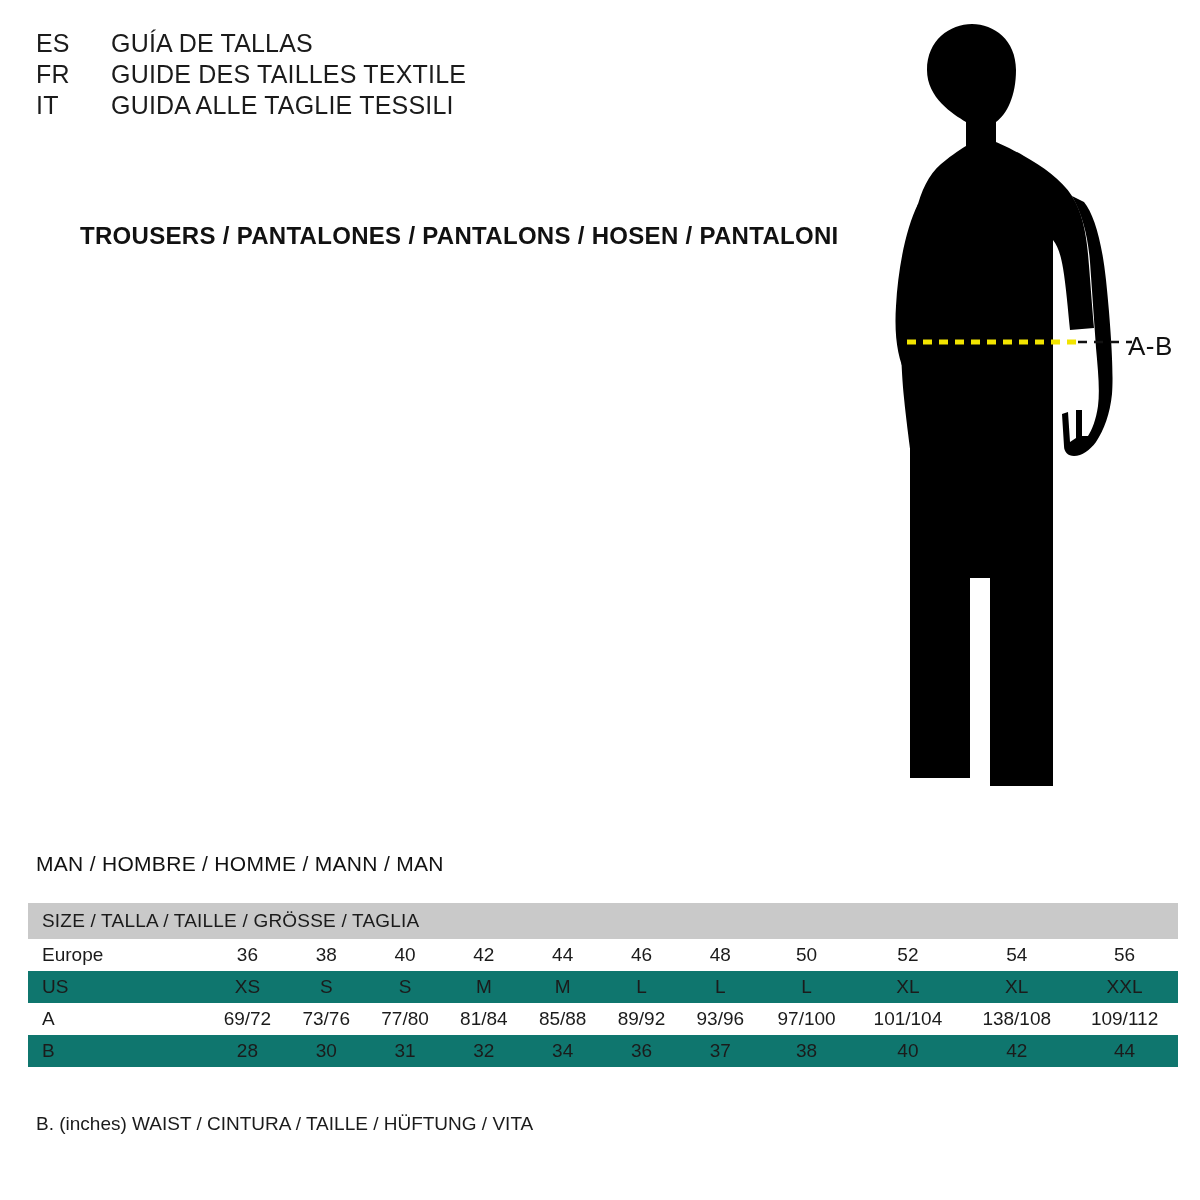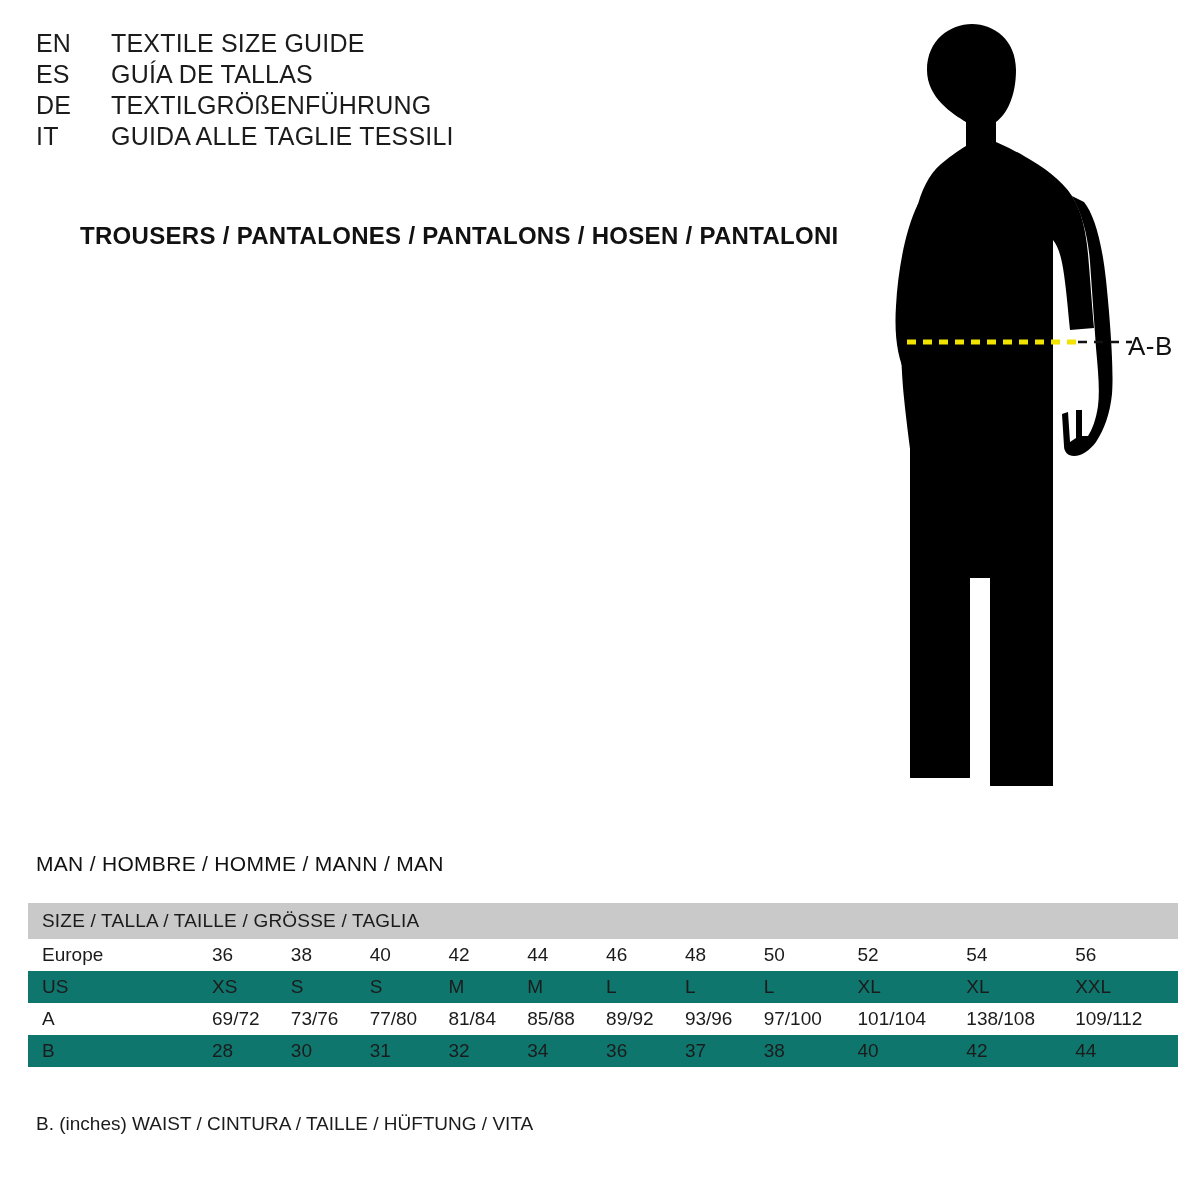--- a/index.html
+++ b/index.html
@@ -84,20 +84,21 @@
     position: absolute;
     top: 903px;
     left: 28px;
     width: 1150px;
     border-collapse: collapse;
     font-size: 19px;
     color: #1b1b1b;
   }
   table.size-table td {
     padding: 5px 4px;
+    text-align: center;
     white-space: nowrap;
   }
   table.size-table td.row-label {
     text-align: left;
     padding-left: 14px;
     width: 180px;
   }
   tr.header-row td {
     background: #c9c9c9;
     font-size: 19px;
@@ -116,30 +117,26 @@
     font-size: 19px;
     line-height: 28px;
     color: #1b1b1b;
   }
 </style>
 </head>
 <body>
 
 <div class="lang-block">
   <div class="lang-row">
-    <div class="lang-code">EN</div>
-    <div class="lang-text">TEXTILE SIZE GUIDE</div>
-  </div>
-  <div class="lang-row">
     <div class="lang-code">ES</div>
     <div class="lang-text">GUÍA DE TALLAS</div>
   </div>
   <div class="lang-row">
-    <div class="lang-code">DE</div>
-    <div class="lang-text">TEXTILGRÖßENFÜHRUNG</div>
+    <div class="lang-code">FR</div>
+    <div class="lang-text">GUIDE DES TAILLES TEXTILE</div>
   </div>
   <div class="lang-row">
     <div class="lang-code">IT</div>
     <div class="lang-text">GUIDA ALLE TAGLIE TESSILI</div>
   </div>
 </div>
 
 <div class="garment-line">TROUSERS / PANTALONES / PANTALONS / HOSEN / PANTALONI</div>
 
 <div class="figure-wrap">

